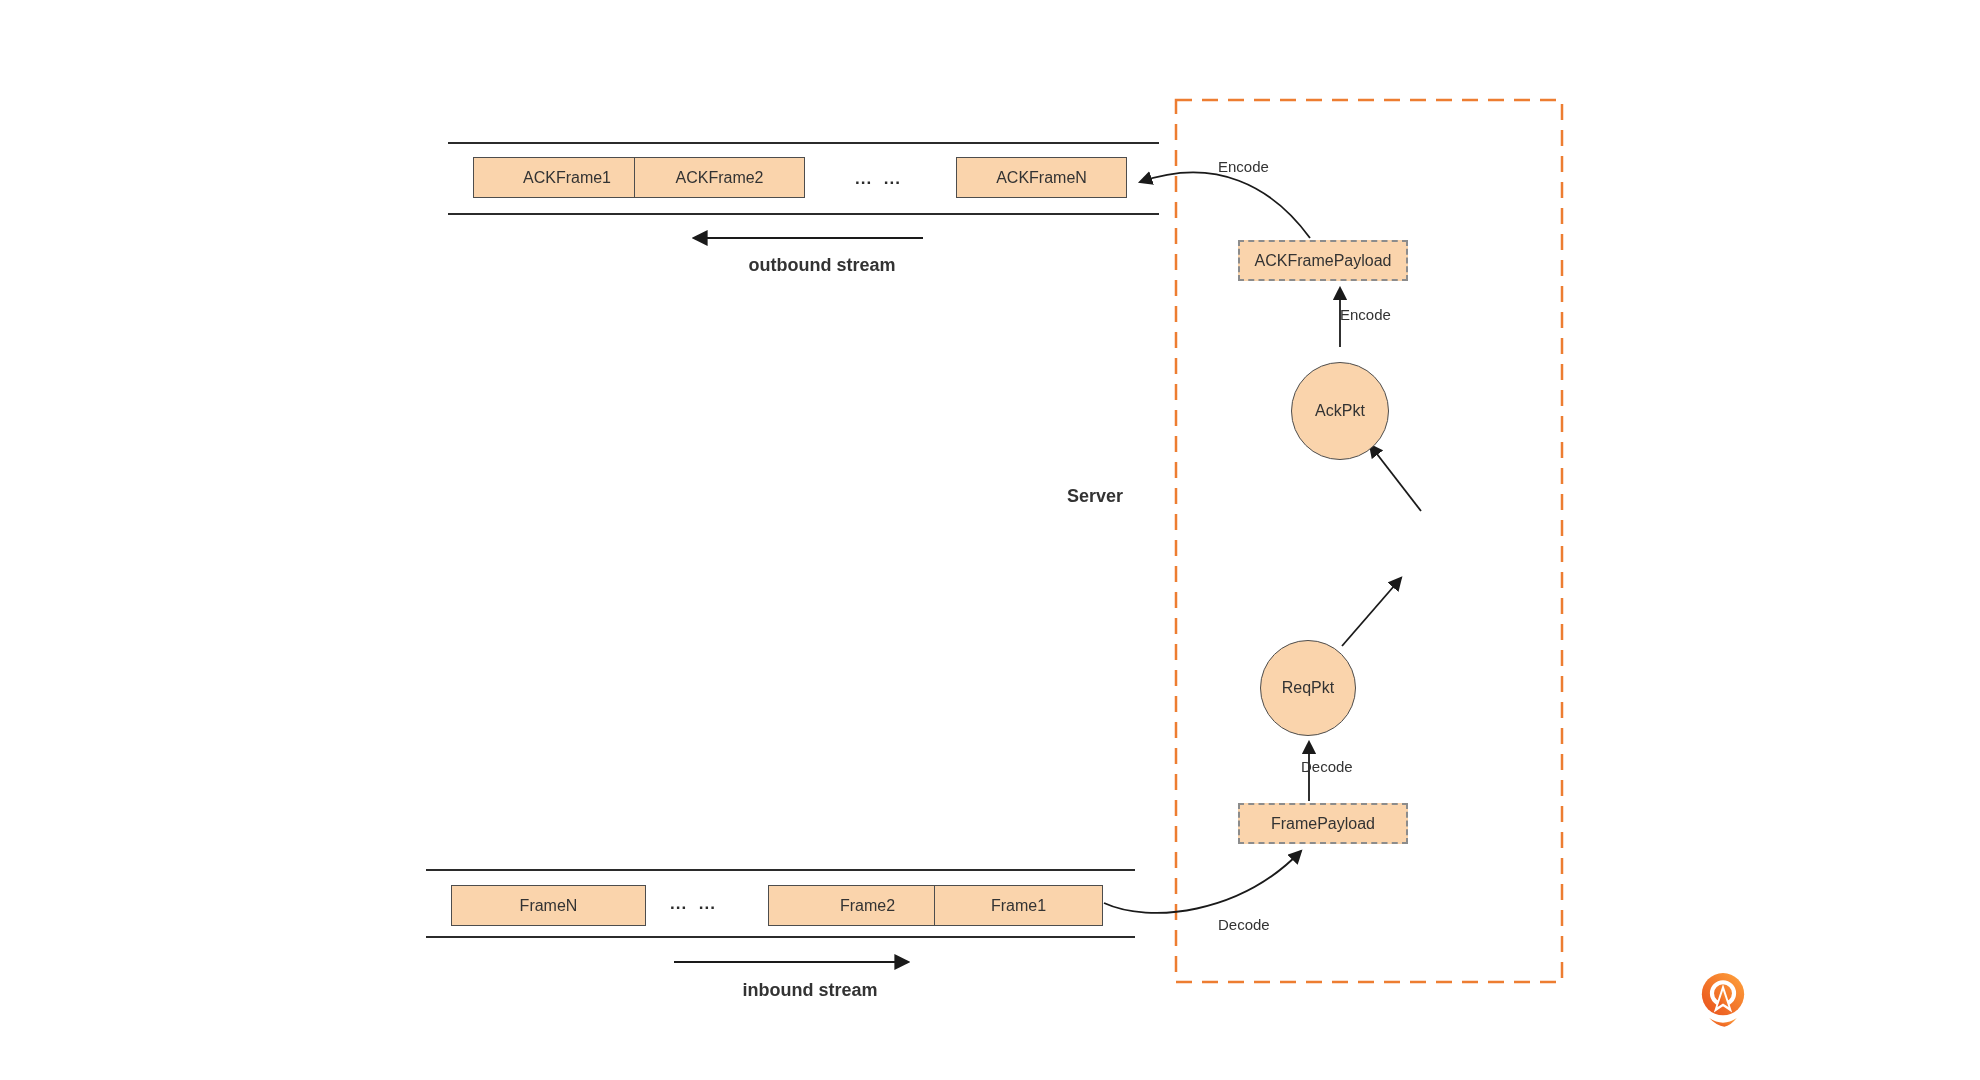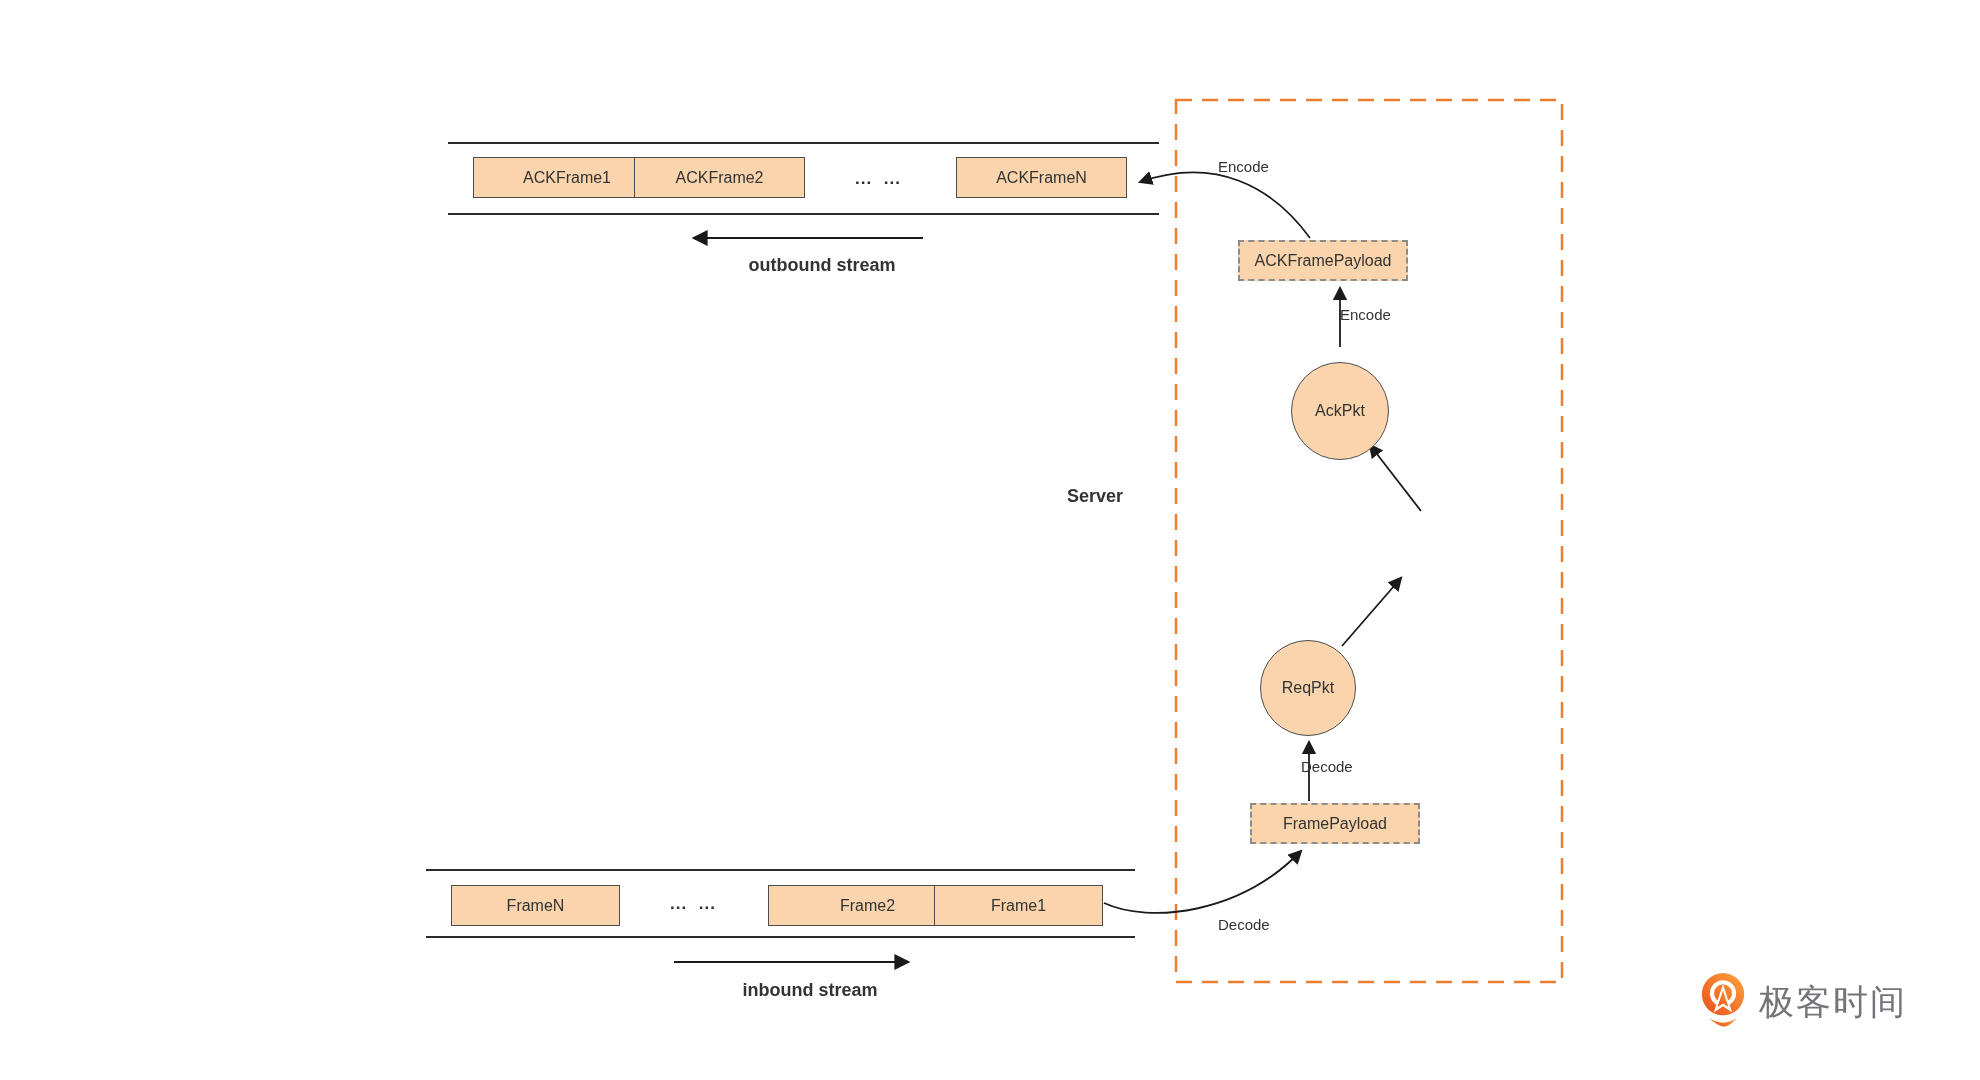--- a/index.html
+++ b/index.html
@@ -161,21 +161,21 @@
 
   <div class="hline" style="left:448px; top:142px; width:711px;"></div>
   <div class="frame-box" style="left:473px; top:157px; width:188px;">ACKFrame1</div>
   <div class="frame-box" style="left:634px; top:157px; width:171px;">ACKFrame2</div>
   <div class="dots" style="left:828px; top:169px;">...  ...</div>
   <div class="frame-box" style="left:956px; top:157px; width:171px;">ACKFrameN</div>
   <div class="hline" style="left:448px; top:213px; width:711px;"></div>
   <div class="stream-label" style="left:697px; top:255px;">outbound stream</div>
 
   <div class="hline" style="left:426px; top:869px; width:709px;"></div>
-  <div class="frame-box" style="left:451px; top:885px; width:169px;">FrameN</div>
+  <div class="frame-box" style="left:451px; top:885px; width:195px;">FrameN</div>
   <div class="dots" style="left:643px; top:894px;">...  ...</div>
   <div class="frame-box" style="left:768px; top:885px; width:167px;padding-left:32px;">Frame2</div>
   <div class="frame-box" style="left:934px; top:885px; width:169px;">Frame1</div>
   <div class="hline" style="left:426px; top:936px; width:709px;"></div>
   <div class="stream-label" style="left:685px; top:980px;">inbound stream</div>
 
   <div class="server-label" style="left:1040px; top:486px;">Server</div>
 
   <div class="edge-label" style="left:1218px; top:158px;">Encode</div>
 
@@ -183,36 +183,35 @@
 
   <div class="edge-label" style="left:1340px; top:306px;">Encode</div>
 
   <div class="circle-node" style="left:1291px; top:362px; width:98px; height:98px;">AckPkt</div>
 
 
   <div class="circle-node" style="left:1260px; top:640px; width:96px; height:96px;">ReqPkt</div>
 
   <div class="edge-label" style="left:1301px; top:758px;">Decode</div>
 
-  <div class="payload-box" style="left:1238px; top:803px; width:170px;margin-left:12px;">FramePayload</div>
+  <div class="payload-box" style="left:1238px; top:803px; width:170px;">FramePayload</div>
 
   <div class="edge-label" style="left:1218px; top:916px;">Decode</div>
 
   <div class="logo">
     <div class="logo-icon">
       <svg viewBox="0 0 100 130" width="46" height="60">
         <defs>
           <linearGradient id="lg-orange" x1="0" y1="1" x2="1" y2="0">
             <stop offset="0" stop-color="#E84E1B"></stop>
             <stop offset="1" stop-color="#FFA43C"></stop>
           </linearGradient>
         </defs>
         <circle cx="50" cy="48" r="46" fill="url(#lg-orange)"></circle>
         <circle cx="50" cy="46" r="24" fill="none" stroke="#ffffff" stroke-width="9"></circle>
         <path d="M50 26 L70 88 L50 74 L30 88 Z" fill="#ffffff"></path>
         <path d="M50 40 L62 76 L50 68 L38 76 Z" fill="url(#lg-orange)"></path>
         <path d="M20 100 Q50 120 80 100 Q66 117 53 119 Q36 117 20 100 Z" fill="url(#lg-orange)"></path>
       </svg>
     </div>
-    <div class="logo-text">极客时间</div>
   </div>
 
 </div>
 
 </body></html>

